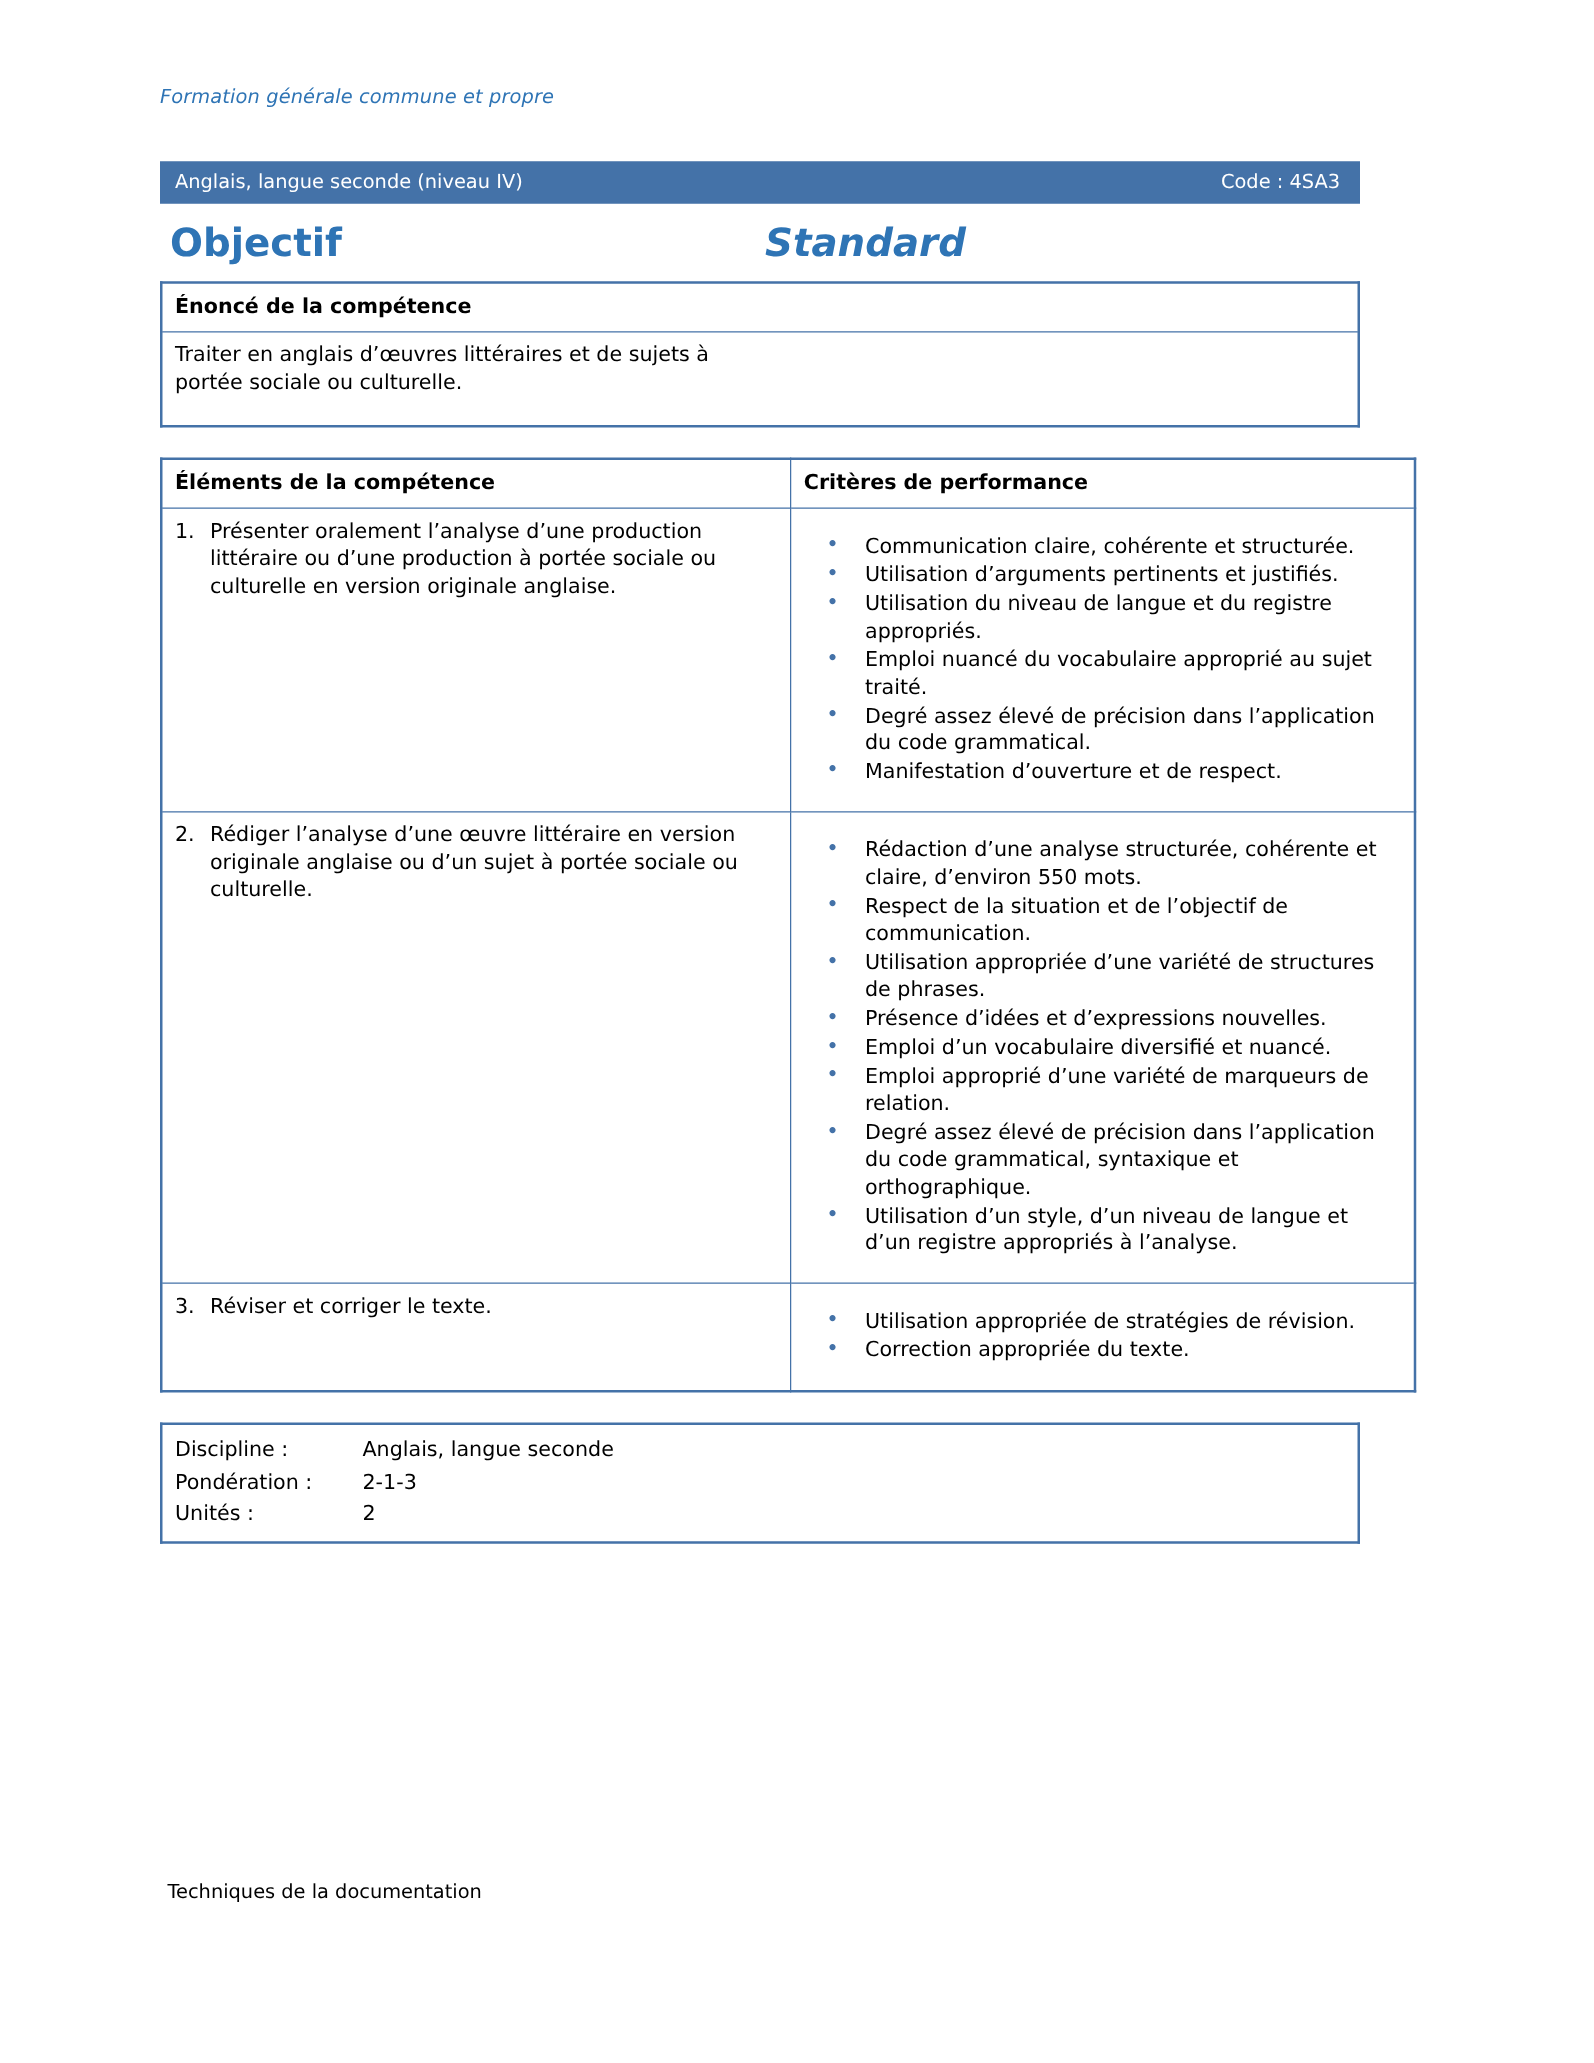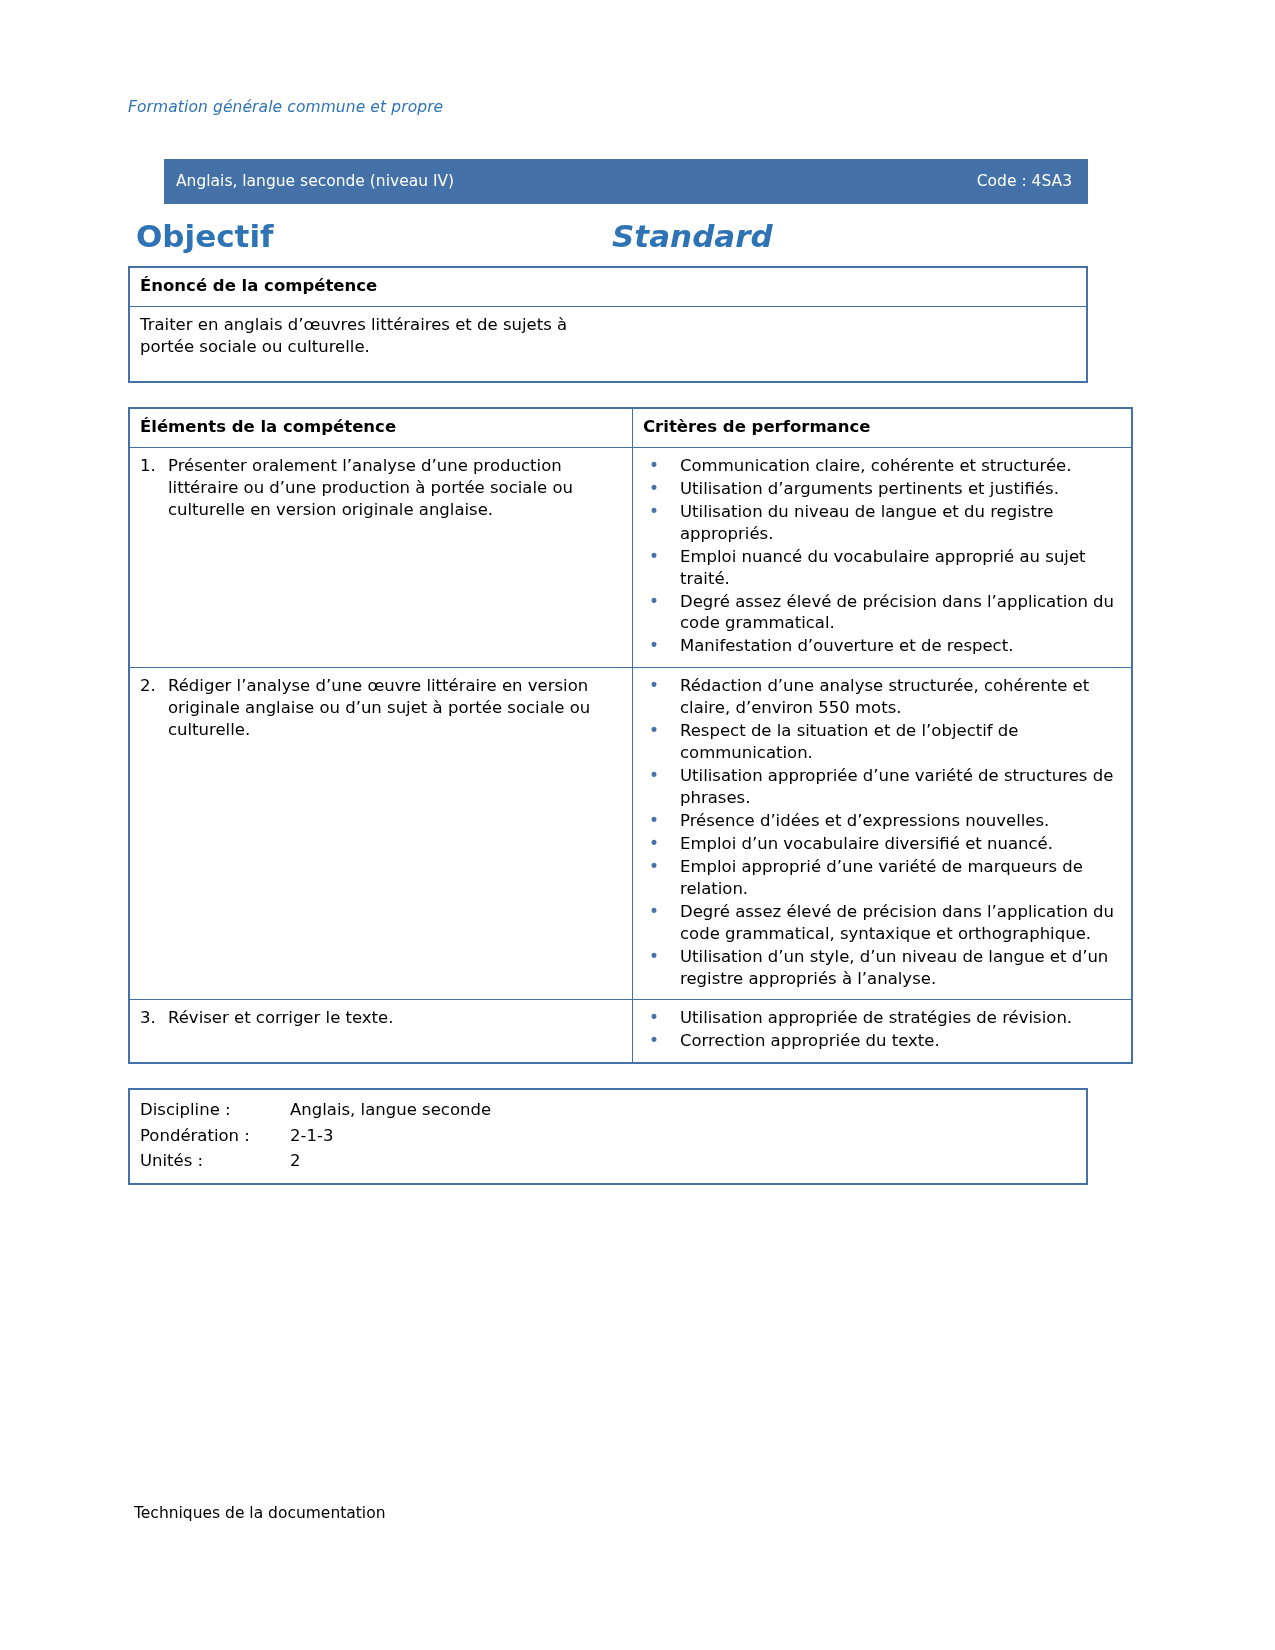--- a/index.html
+++ b/index.html
@@ -22,36 +22,35 @@
   .content {
     position: absolute;
     left: 128px;
     top: 0;
     width: 960px;
   }
   .header-note {
     color: #2e74b5;
     font-size: 15.5px;
     font-style: italic;
-    margin-top: 98px;
+    margin-top: 68px;
     margin-bottom: 0;
     letter-spacing: 0.1px;
   }
   .code-bar {
     margin-top: 43px;
     background: #4472a8;
     color: #ffffff;
     font-size: 15.5px;
     padding: 8px 12px 10px 12px;
     display: flex;
     justify-content: space-between;
     align-items: center;
     box-sizing: border-box;
-    height: 45px;
-    margin-left: 36px;
+    height: 34px;
   }
   .code-bar .left { }
   .code-bar .right { padding-right: 4px; }
 
   .col-headings {
     display: flex;
     margin-top: 14px;
     margin-bottom: 12px;
   }
   .col-headings .objectif {
@@ -90,21 +89,21 @@
 
   .hdr-cell {
     font-weight: bold;
     font-size: 16.5px;
   }
 
   .col-left { width: 482px; }
   .col-right { width: 478px; }
 
   ul.crit {
-    margin: 0;
+    margin: 12px;
     padding: 0;
     list-style: none;
   }
   ul.crit li {
     position: relative;
     padding-left: 37px;
     margin-bottom: 1px;
     line-height: 1.33;
   }
   ul.crit li::before {

